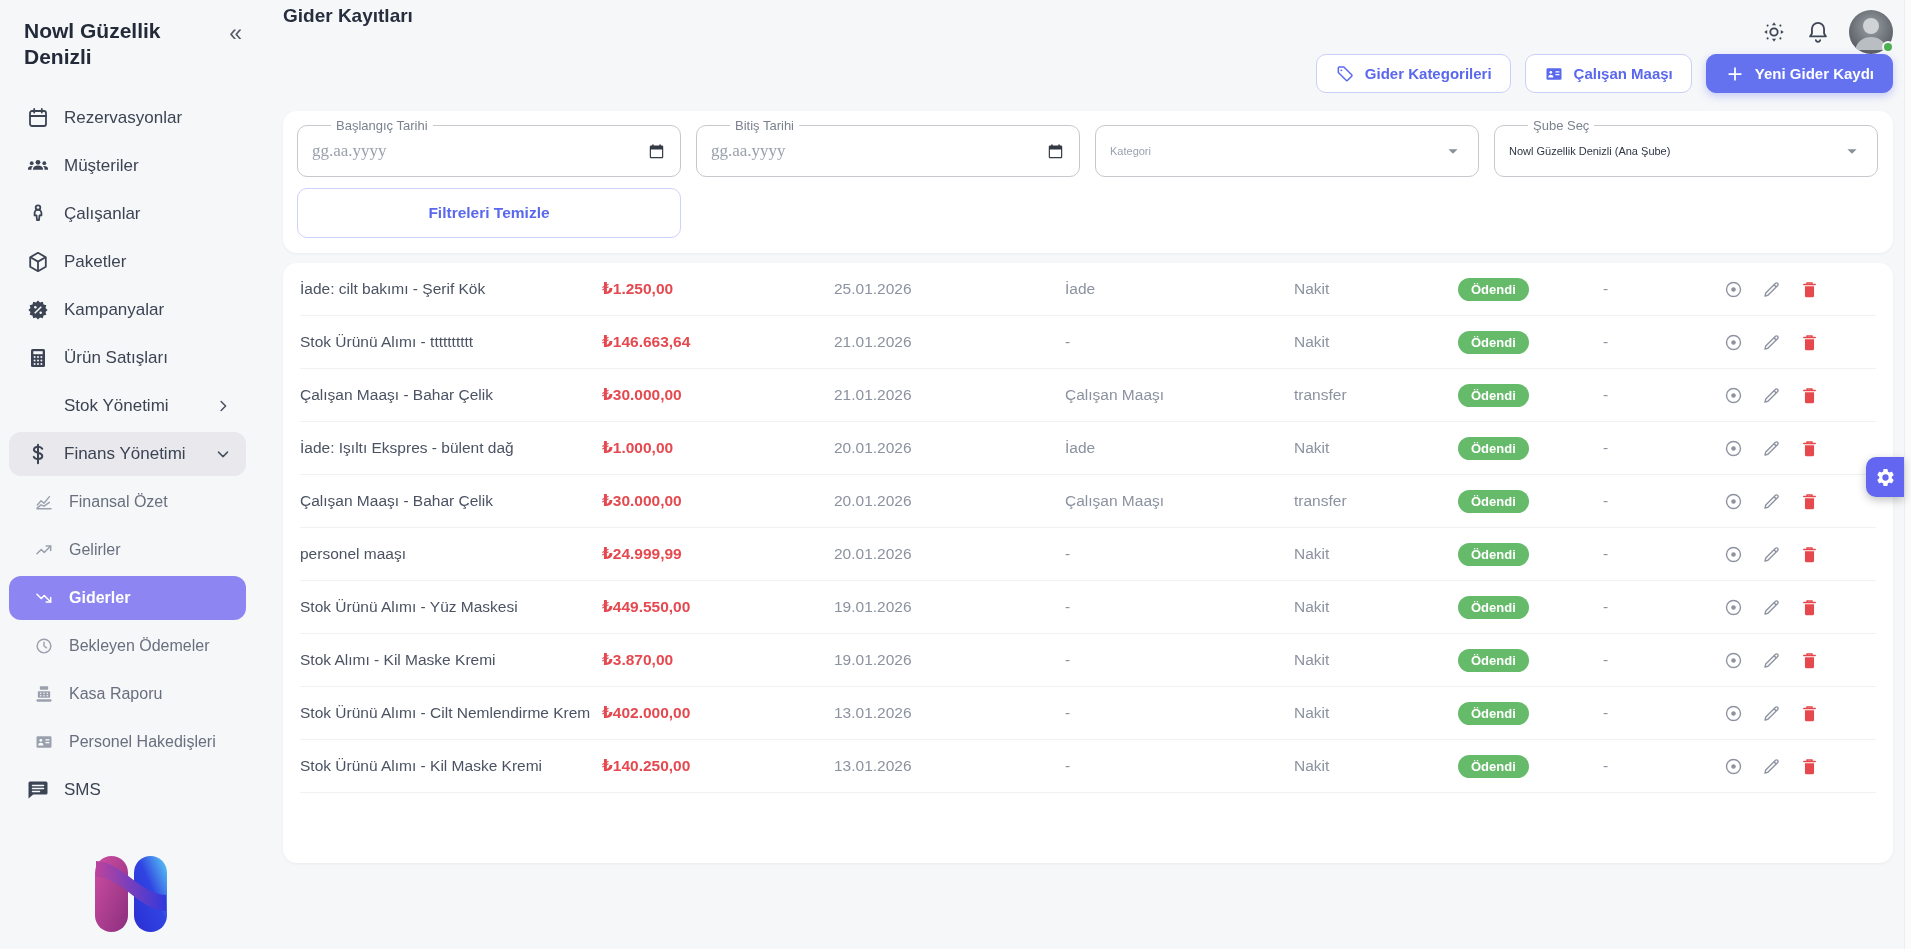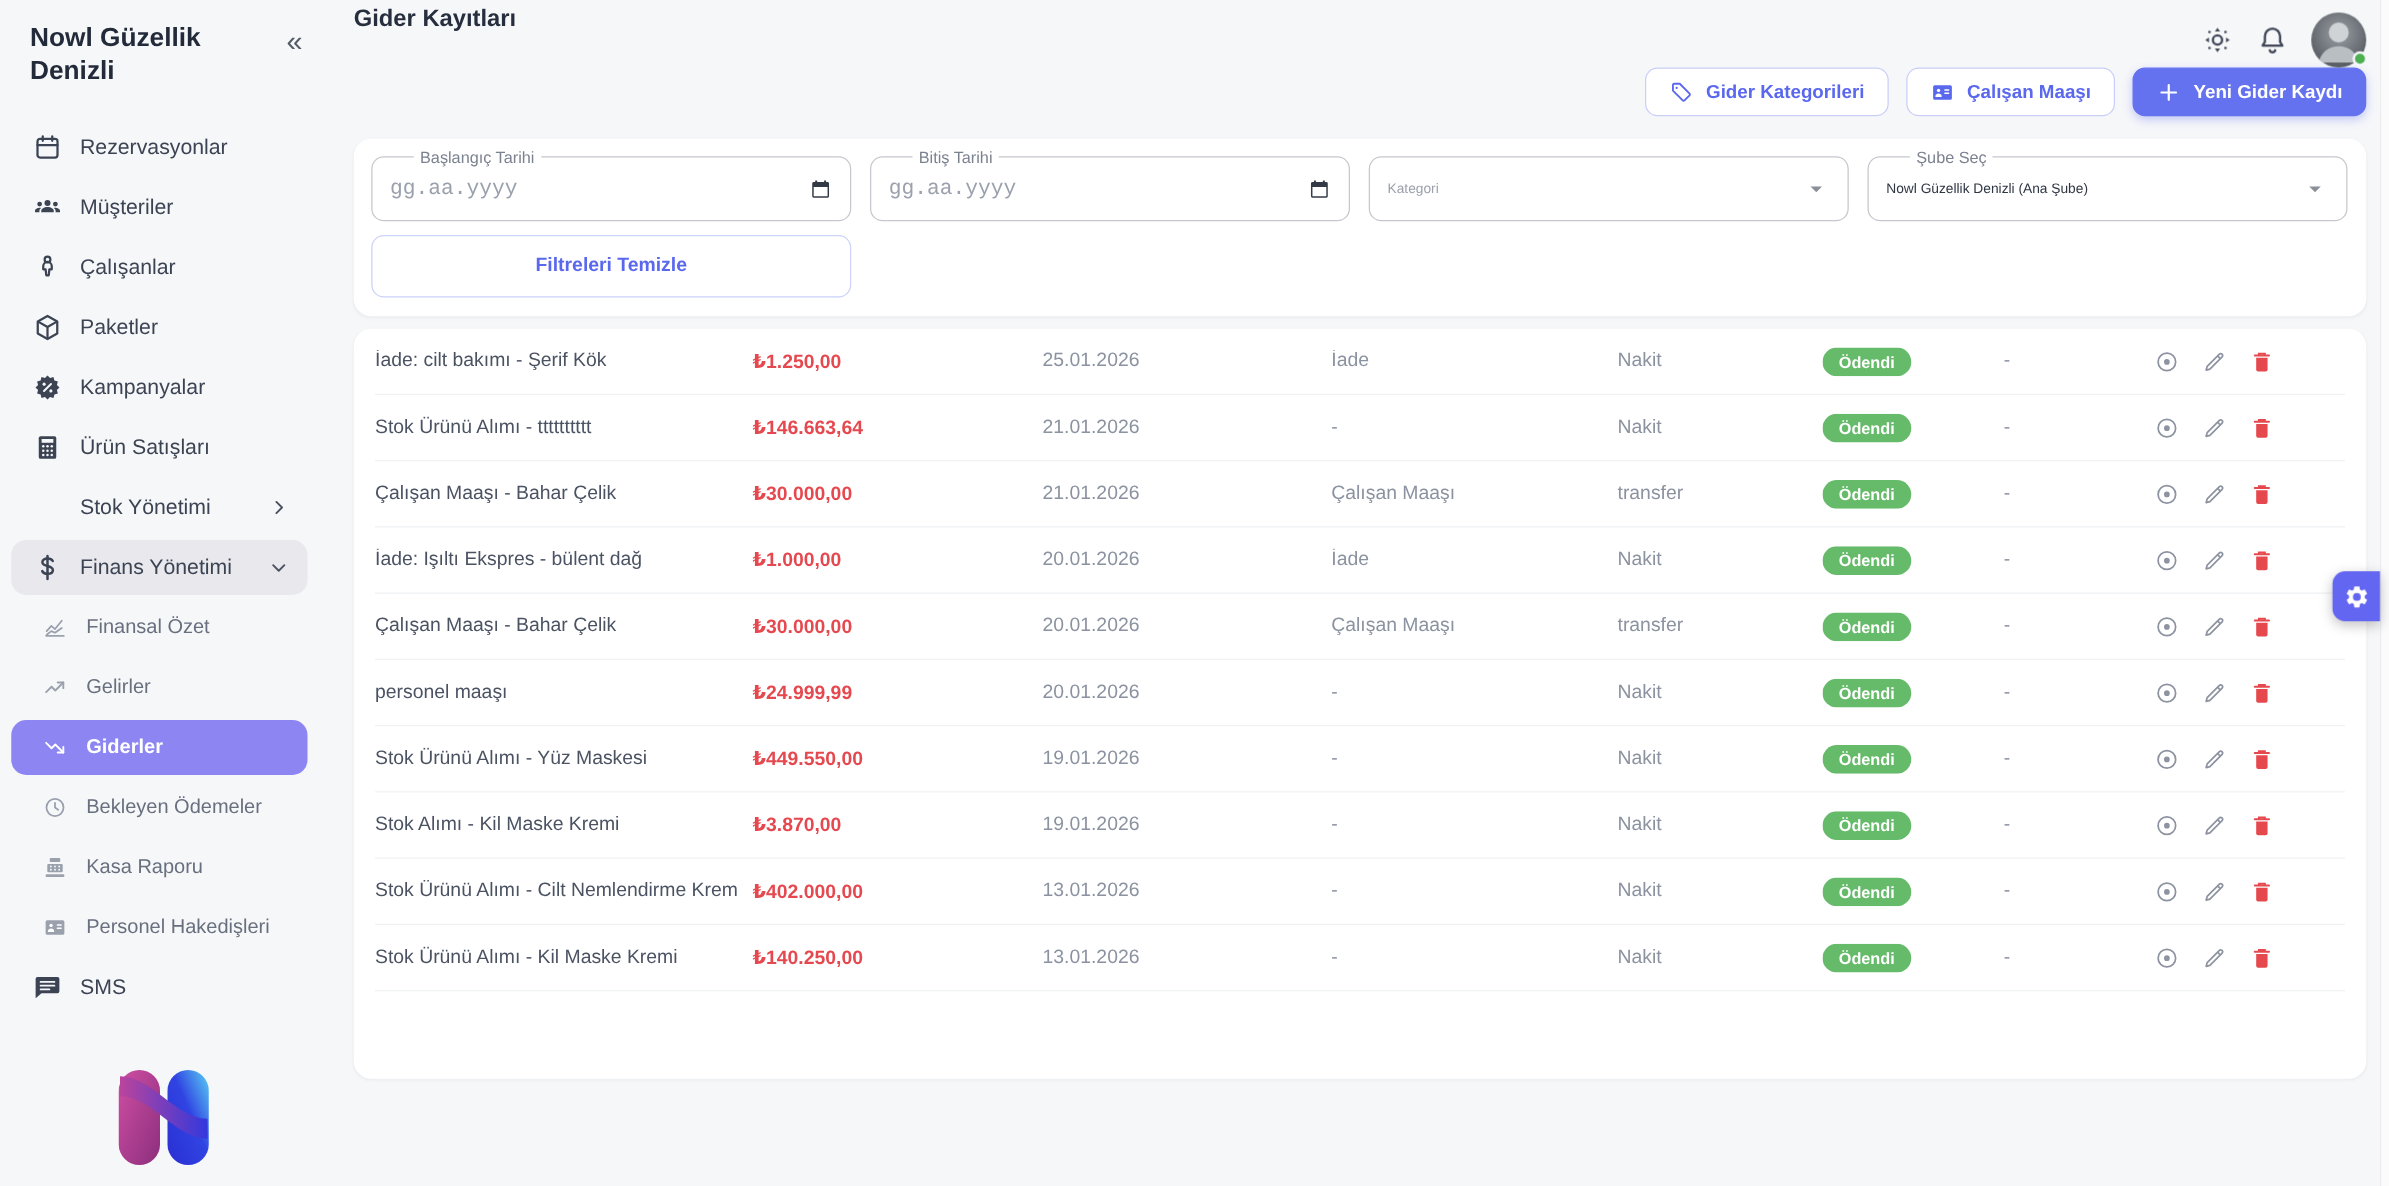--- a/index.html
+++ b/index.html
@@ -48,21 +48,21 @@
   .btn-outline .btn-ic { color:#5a68ee; }
   .btn-fill { background:#6472f0; border:1px solid #6472f0; color:#ffffff; box-shadow:0 3px 8px rgba(100,114,240,.35); }
   .btn-ic { width:20px; height:20px; }
   .btn-ic svg { width:100%; height:100%; }
 
   .card { background:#ffffff; border-radius:14px; box-shadow:0 1px 3px rgba(16,24,40,.05); }
   .filter-card { margin-top:18px; padding:14px 14px 15px 14px; }
   .filter-row { display:flex; gap:15px; }
   .field { position:relative; width:384px; height:52px; border:1px solid #c6c8cd; border-radius:10px; background:#fff; display:flex; align-items:center; padding:0 14px; cursor:text; }
   .field-label { position:absolute; top:-8px; left:11px; background:#ffffff; padding:0 5px; font-size:13px; color:#7b828f;margin-left:22px; }
-  .field input { border:none; outline:none; flex:1; font-size:17px; color:#8b5cf6; font-family:Liberation Mono, monospace; background:transparent; }
+  .field input { border:none; outline:none; flex:1; font-size:17px; color:#8b5cf6; font-family:Liberation Serif, serif; background:transparent; }
   .field input::placeholder { color:#9aa1ad; opacity:1; }
   .field .cal-ic { width:19px; height:19px; color:#333a46; cursor:pointer; }
   .field .cal-ic svg { width:100%; height:100%; }
   .select-field { cursor:pointer; }
   .select-value { flex:1; font-size:11px; color:#2f3744; white-space:nowrap; overflow:hidden; }
   .select-value.placeholder { color:#9aa1ad; }
   .caret { width:22px; height:22px; color:#8a8f99; }
   .caret svg { width:100%; height:100%; }
   .clear-btn { margin-top:11px; width:384px; height:50px; background:#fff; border:1px solid #ccd2f9; border-radius:10px; color:#5a68ee; font-size:15.5px; font-weight:600; cursor:pointer; font-family:inherit; }
 

